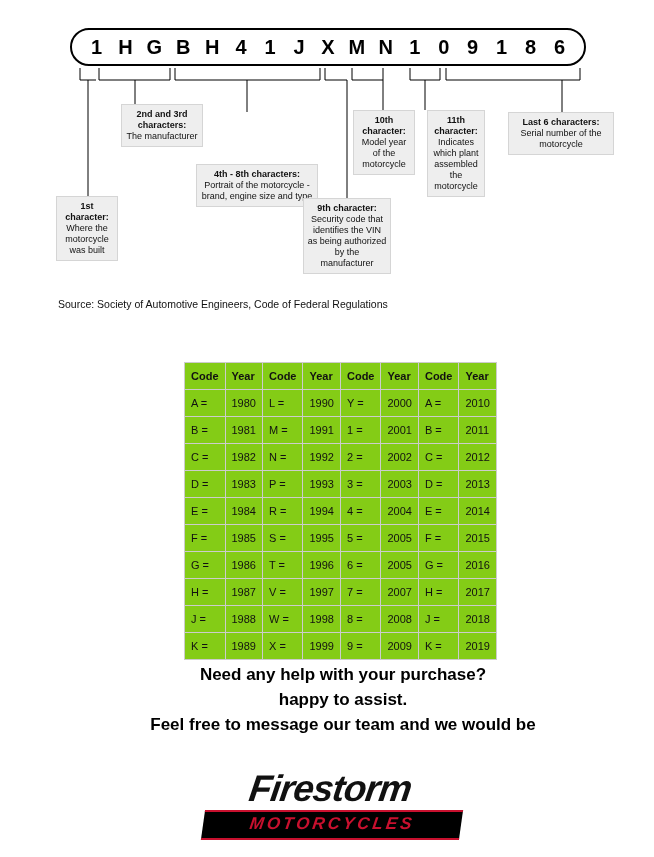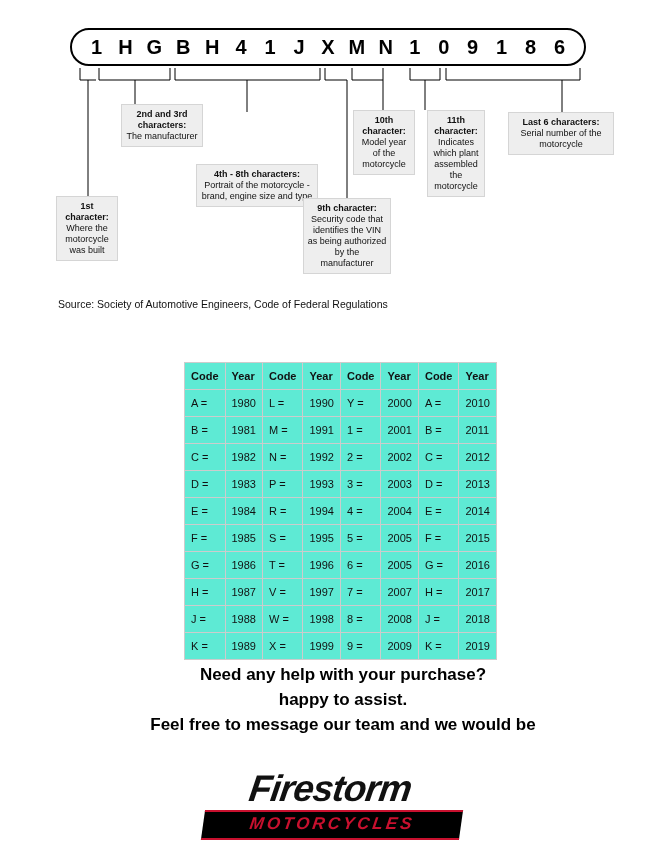--- a/index.html
+++ b/index.html
@@ -86,21 +86,21 @@
 
   
   #year-table-wrap {
     position: absolute;
     left: 184px;
     top: 362px;
   }
   table.year-table {
     border-collapse: collapse;
     font-size: 11px;
-    background: #5eead4;
+    background: #84cc16;
   }
   table.year-table th,
   table.year-table td {
     border: 1px solid #cccccc;
     padding: 4px 6px;
     text-align: left;
     white-space: nowrap;
     height: 18px;
     color: #111;
   }

